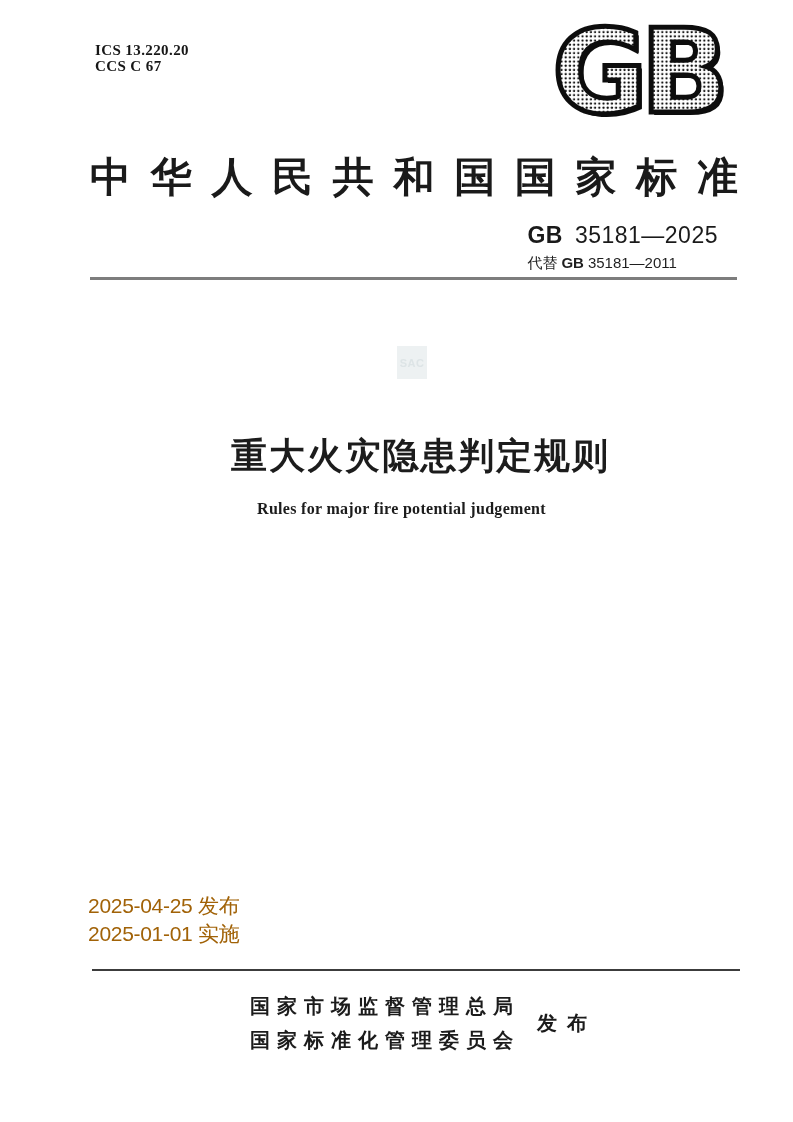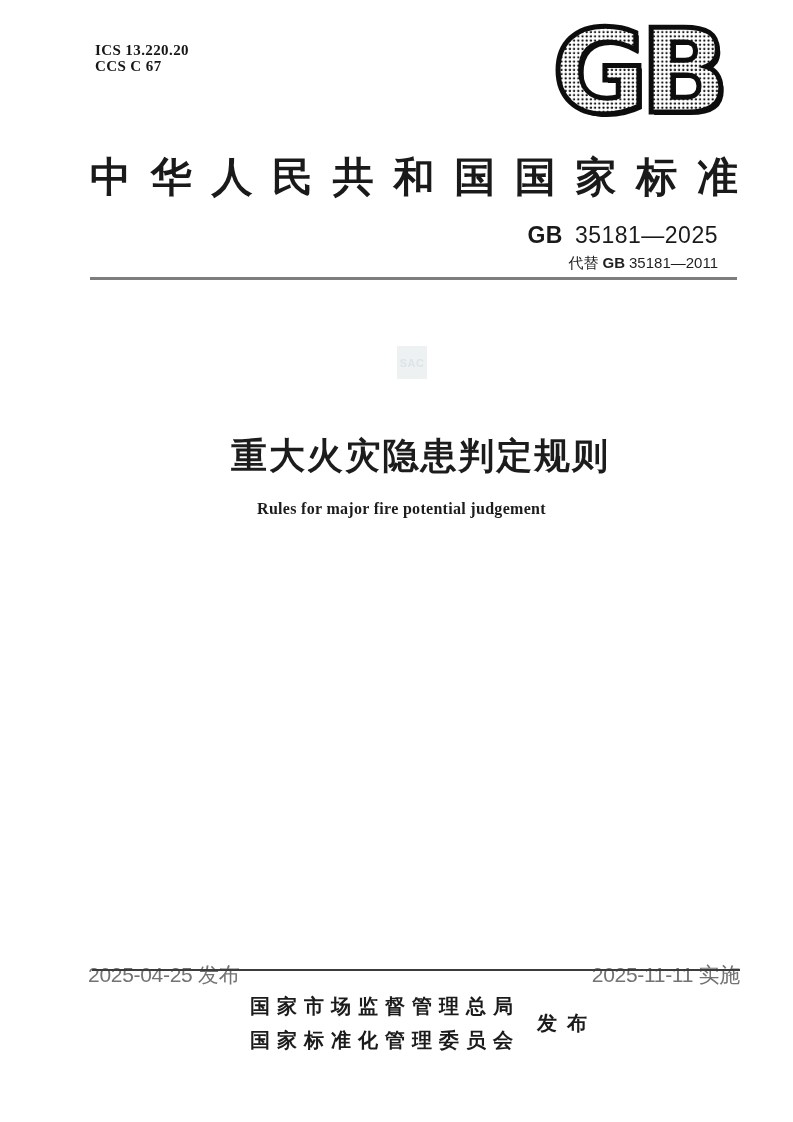--- a/index.html
+++ b/index.html
@@ -23,21 +23,21 @@
 
   
   .std-title {
     position:absolute; left:90px; top:150px; width:648px;
     font-family:"Liberation Serif","DejaVu Serif",serif;
     font-weight:700; font-size:41px; color:#1a1a1a;
     display:flex; justify-content:space-between; white-space:nowrap;
   }
 
   
-  .std-num { position:absolute; right:75px; top:222px; text-align:right; }
+  .std-num { position:absolute; right:75px; top:222px; text-align:left; }
   .num-line1 { font-size:23px; letter-spacing:0.5px; color:#1a1a1a; }
   .num-line1 .gb-prefix { font-weight:700; margin-right:12px; }
   .num-line2 { margin-top:5px; font-size:15px; color:#1f1f1f; }
   .num-line2 .gb-prefix { font-weight:700; margin:0 4px; }
 
   .rule-top {
     position:absolute; left:90px; top:277px; width:647px; height:3px;
     background:#7d7d7d;
   }
 
@@ -57,23 +57,23 @@
 
   .doc-subtitle {
     position:absolute; left:0; right:0; top:500px; text-align:center;
     font-family:"Liberation Serif","DejaVu Serif",serif;
     font-weight:700; font-size:16px; letter-spacing:0.3px; color:#1c1c1c;
     transform:translateX(5px);
   }
 
   
   .dates {
-    position:absolute; left:88px; top:961px; width:652px;
+    position:absolute; left:88px; top:892px; width:652px;
     display:flex; justify-content:space-between;
-    font-size:21px; letter-spacing:-0.3px; color:#737373;
+    font-size:21px; letter-spacing:-0.3px; color:#a16207;flex-direction:column;
   }
 
   .rule-bottom {
     position:absolute; left:92px; top:969px; width:648px; height:2px;
     background:#3c3c3c;
   }
 
   
   .issuers {
     position:absolute; left:0; right:0; top:993px;
@@ -151,21 +151,21 @@
       <span>判</span>
       <span>定</span>
       <span>规</span>
       <span>则</span>
     </div>
 
   <div class="doc-subtitle">Rules for major fire potential judgement</div>
 
   <div class="dates">
     <span>2025-04-25 发布</span>
-    <span>2025-11-11 实施</span>
+    <span>2025-01-01 实施</span>
   </div>
 
   <div class="rule-bottom"></div>
 
   <div class="issuers">
     <div class="issuer-lines">
       <div class="issuer-line">
           <span>国</span>
           <span>家</span>
           <span>市</span>

